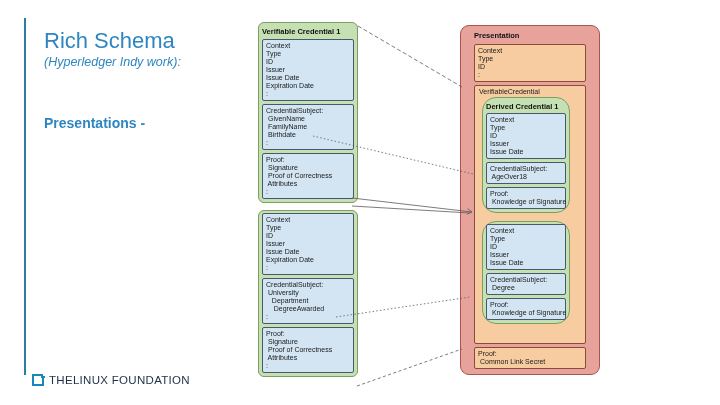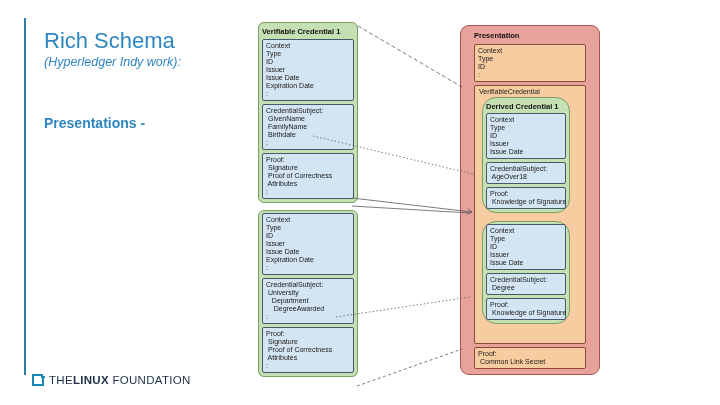--- a/index.html
+++ b/index.html
@@ -12,21 +12,21 @@
   .vline { position:absolute; left:24px; top:18px; width:2px; height:357px; background:#2b7da3; }
   .slide-title { position:absolute; left:44px; top:28px; font-size:22px; color:#2e86c1; }
   .slide-subtitle { position:absolute; left:44px; top:55px; font-size:12.5px; font-style:italic; color:#2e86c1;text-align:right; }
   .slide-heading { position:absolute; left:44px; top:91px; font-size:14px; font-weight:bold; color:#2e86c1;margin-top:24px; }
 
   
   .footer { position:absolute; left:32px; top:374px; display:flex; align-items:center; }
   .lf-mark { width:8px; height:8px; border:2.5px solid #1788b8; margin-right:5px; position:relative; }
   .lf-mark::after { content:""; position:absolute; right:-2.5px; top:-2.5px; width:4px; height:4px; background:#ffffff; border-left:2.5px solid #1788b8; border-bottom:2.5px solid #1788b8; box-sizing:border-box; }
   .lf-text { font-size:11.5px; color:#1d3048; letter-spacing:0.3px; white-space:nowrap; }
-  .lf-text .b { font-weight:bold;margin-top:8px; }
+  .lf-text .b { font-weight:normal;margin-top:8px; }
 
   
   .vc-box {
     position:absolute; width:100px; box-sizing:border-box;
     background:#c5e0b2; border:1px solid #7d9e63; border-radius:6px;
     padding:2px 3px 3px;
   }
   #vc1 { left:258px; top:22px; }
   #vc2 { left:258px; top:210px; }
   .box-title { font-size:7.5px; font-weight:bold; color:#111; padding:2px 0 2px; }

